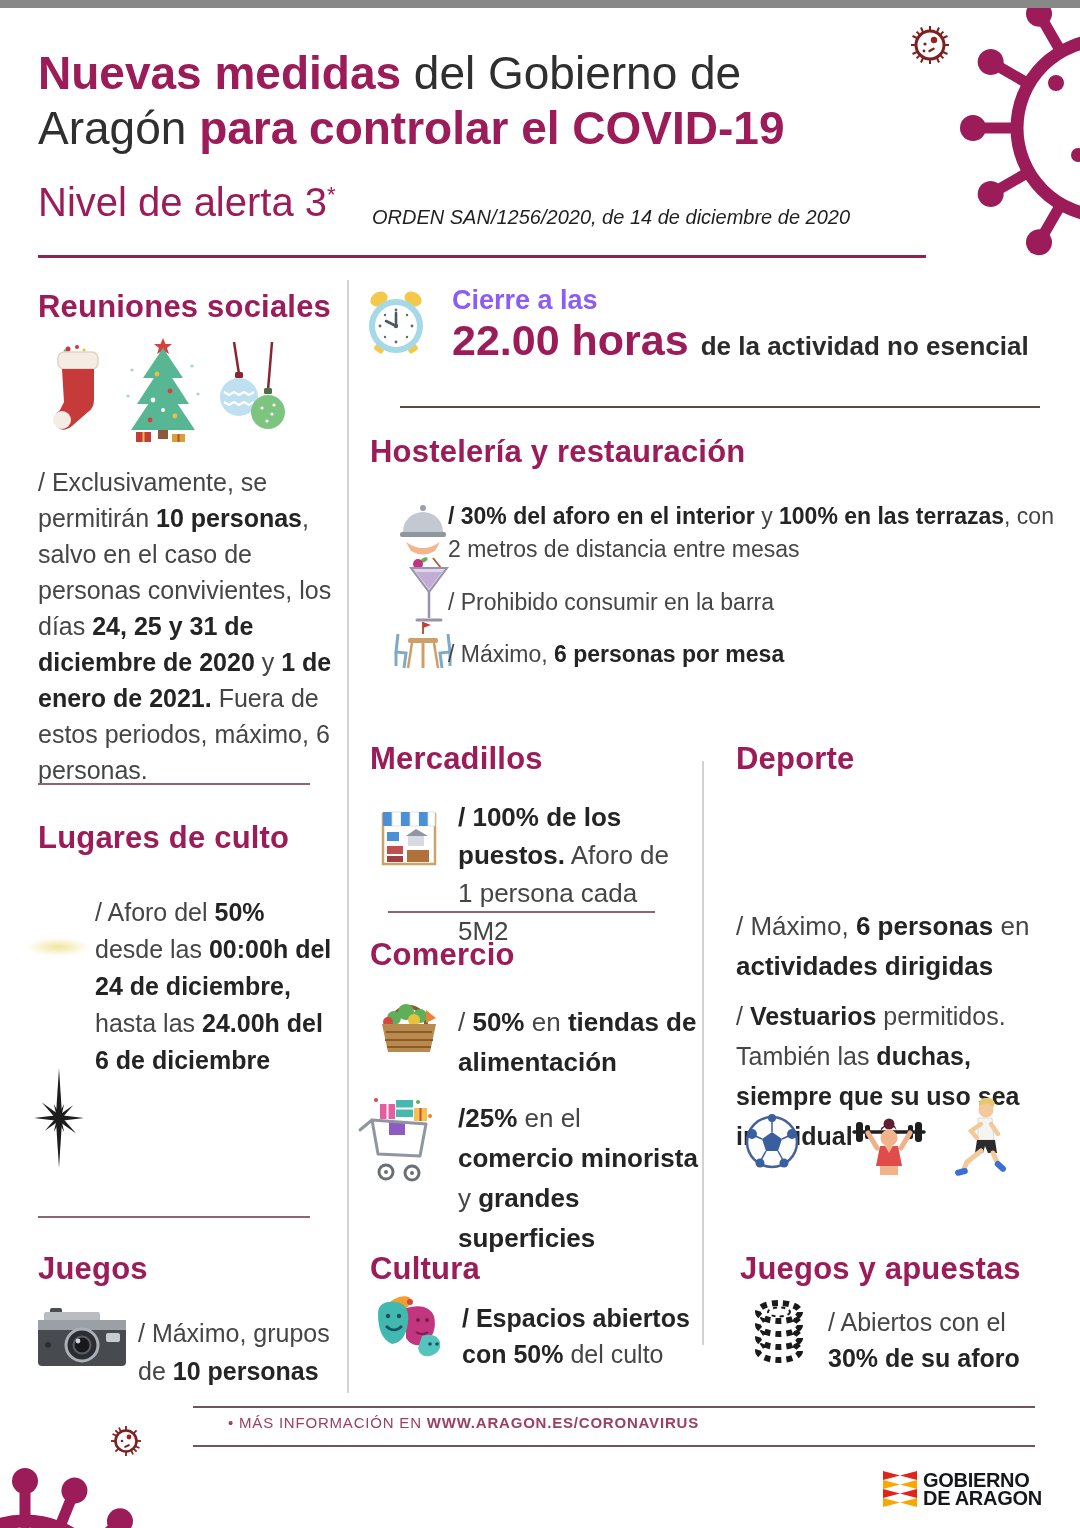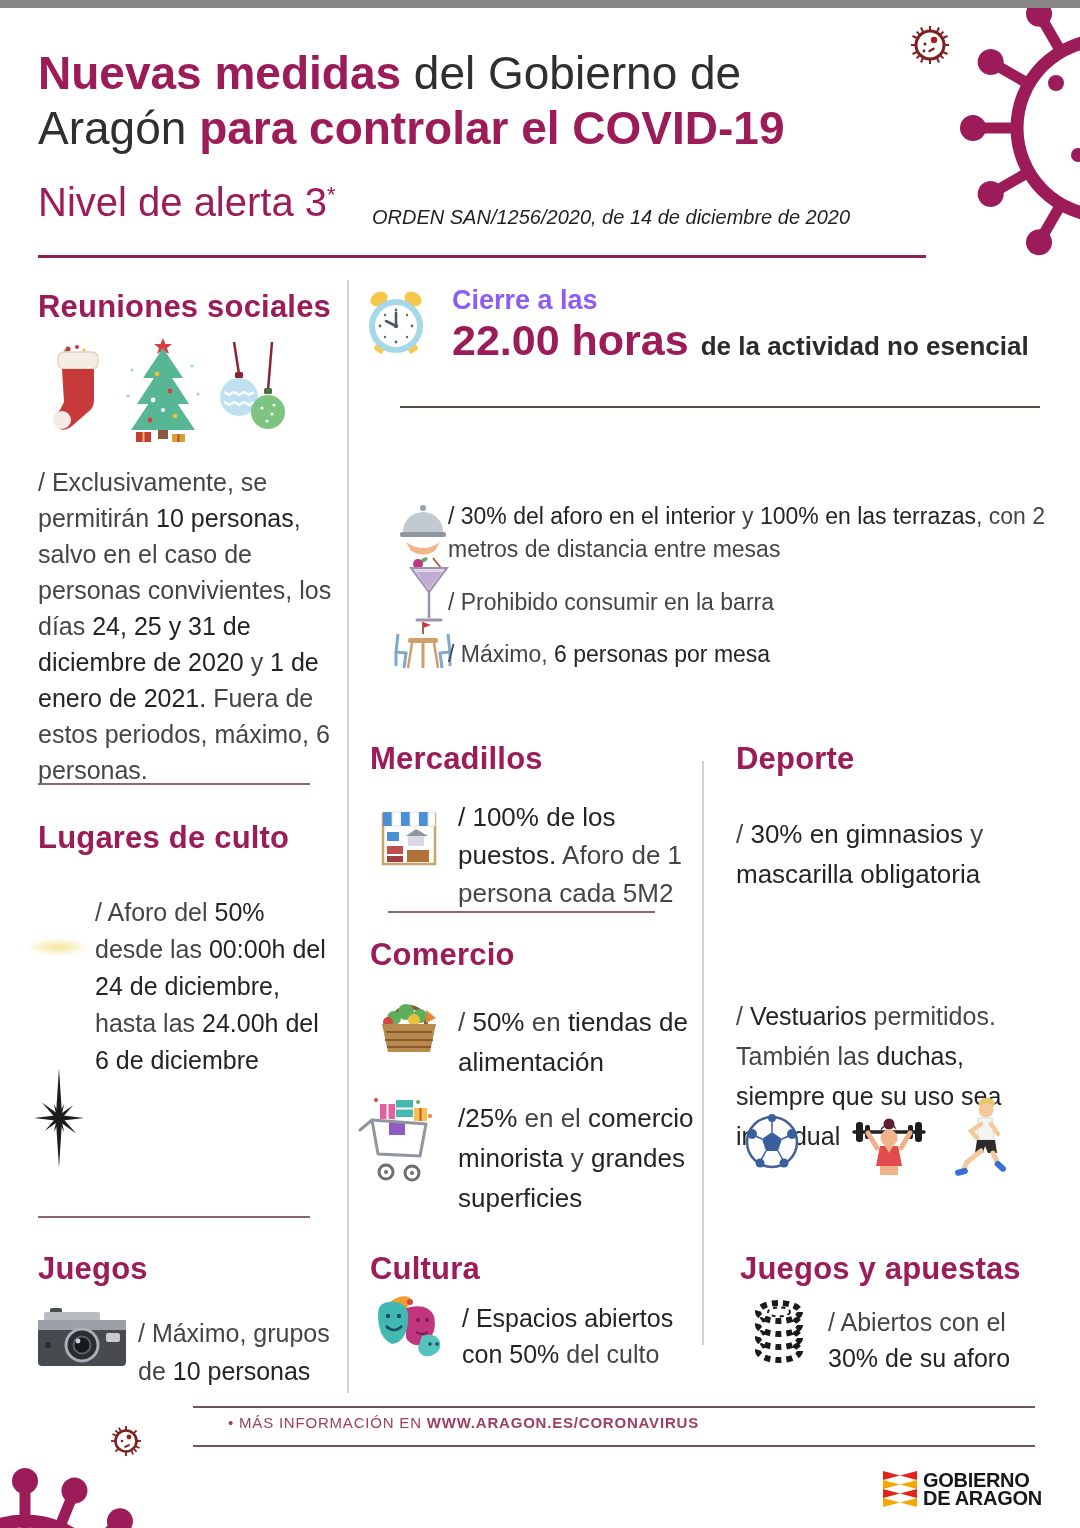--- a/index.html
+++ b/index.html
@@ -11,21 +11,21 @@
     --divider:#d2d2d2;
     --footer-line:#6e565c;
     --footer-text:#9c3f63;
   }
   *{box-sizing:border-box;margin:0;padding:0}
   body{background:#888;font-family:"Liberation Sans",sans-serif;}
   .page{position:relative;width:1080px;height:1528px;background:#ffffff;overflow:hidden;margin:8px auto;}
   .abs{position:absolute;}
   .sec{position:absolute;font-size:31px;font-weight:700;color:var(--accent);letter-spacing:.2px;}
   .txt{position:absolute;font-size:25px;line-height:36px;color:var(--ink);}
-  .txt b{font-weight:400;color:var(--ink-bold);text-align:right;}
+  .txt b{font-weight:700;color:var(--ink-bold);text-align:right;}
   .hline{position:absolute;height:2px;}
   .vline{position:absolute;width:2px;background:var(--divider);}
   
   .title{position:absolute;left:38px;top:38px;width:850px;font-size:46px;line-height:55px;color:#2f2f2f;font-weight:300;}
   .title .acc{color:var(--accent);font-weight:700;}
   .alert{position:absolute;left:38px;top:172px;font-size:40px;font-weight:300;color:var(--accent);}
   .alert sup{font-size:22px;font-weight:400;}
   .order{position:absolute;left:372px;top:198px;font-size:20px;font-style:italic;color:#1f1f1f;}
   .header-rule{position:absolute;left:38px;top:247px;width:888px;height:3px;background:#8e2257;}
   
@@ -219,20 +219,21 @@
     <line x1="28" y1="40" x2="18" y2="35" stroke="#4a5a60" stroke-width="2.6" stroke-linecap="round"></line>
     <circle cx="28" cy="40" r="2.2" fill="#4a5a60"></circle>
   </svg>
   <div class="closure-lead">Cierre a las</div>
   <div class="closure-line">
     <span class="closure-time">22.00 horas</span><span class="closure-rest">de la actividad no esencial</span>
   </div>
 
   <div class="hline" style="left:400px;top:398px;width:640px;background:var(--rule-brown)"></div>
 
+  <h2 class="sec" style="left:370px;top:426px">Hostelería y restauración</h2>
 
   <svg class="abs" style="left:398px;top:490px" width="50" height="58" viewBox="0 0 50 58">
     <circle cx="25" cy="10" r="3" fill="#9aa0a8"></circle>
     <path d="M5 34 a20 20 0 0 1 40 0 z" fill="#c3c9d1"></path>
     <rect x="2" y="34" width="46" height="5" rx="2" fill="#8f96a0"></rect>
     <path d="M8 44 q17 12 34 0 l-5 9 q-12 7 -24 0 z" fill="#f2b58c"></path>
   </svg>
   <p class="txt" style="left:448px;top:492px;width:612px;font-size:23px;line-height:33px"><b>/ 30% del aforo en el interior</b><span> y </span><b>100% en las terrazas</b><span>, con 2 metros de distancia entre mesas</span></p>
 
   <svg class="abs" style="left:408px;top:548px" width="42" height="74" viewBox="0 0 42 74">
@@ -315,21 +316,21 @@
     <path d="M16 24 L70 28 L64 60 L22 58 Z" fill="none" stroke="#8f96a0" stroke-width="3" stroke-linejoin="round"></path>
     <circle cx="30" cy="76" r="7" fill="#fff" stroke="#6a6f76" stroke-width="3"></circle>
       <circle cx="30" cy="76" r="2" fill="#6a6f76"></circle>
     <circle cx="56" cy="77" r="7" fill="#fff" stroke="#6a6f76" stroke-width="3"></circle>
       <circle cx="56" cy="77" r="2" fill="#6a6f76"></circle>
   </svg>
   <p class="txt" style="left:458px;top:1090px;width:245px;font-size:26px;line-height:40px"><b>/25%</b><span> en el </span><b>comercio minorista</b><span> y </span><b>grandes superficies</b></p>
 
   <h2 class="sec" style="left:736px;top:733px">Deporte</h2>
 
-  <p class="txt" style="left:736px;top:806px;width:310px;font-size:26px;line-height:40px"><span>/ </span><b>30% en gimnasios</b><span> y </span><b>mascarilla obligatoria</b></p>
+  <p class="txt" style="left:736px;top:898px;width:310px;font-size:26px;line-height:40px"><span>/ Máximo, </span><b>6 personas</b><span> en </span><b>actividades dirigidas</b></p>
   <p class="txt" style="left:736px;top:988px;width:320px;font-size:25px;line-height:40px"><span>/ </span><b>Vestuarios</b><span> permitidos. También las </span><b>duchas, siempre que su uso sea individual</b></p>
 
   <svg class="abs" style="left:744px;top:1106px" width="56" height="56" viewBox="0 0 56 56">
     <circle cx="28" cy="28" r="25" fill="#fdfdfd" stroke="#44609a" stroke-width="2.5"></circle>
     <polygon points="28,18 38,25 34,37 22,37 18,25" fill="#3a5f9e"></polygon>
     <g stroke="#3a5f9e" stroke-width="1.5">
       <line x1="28" y1="18" x2="28" y2="6"></line>
         <line x1="38" y1="25" x2="49" y2="20"></line>
         <line x1="18" y1="25" x2="7" y2="20"></line>
         <line x1="34" y1="37" x2="40" y2="48"></line>

